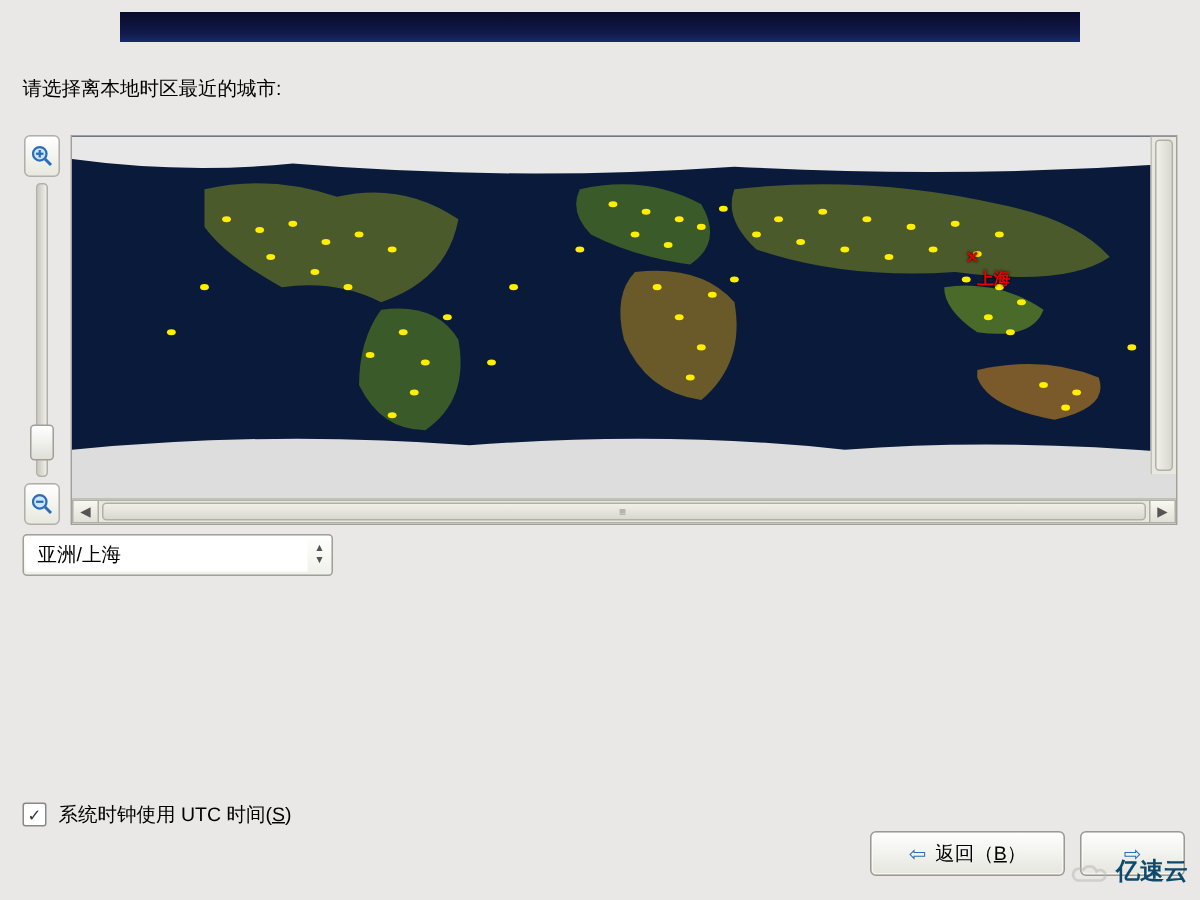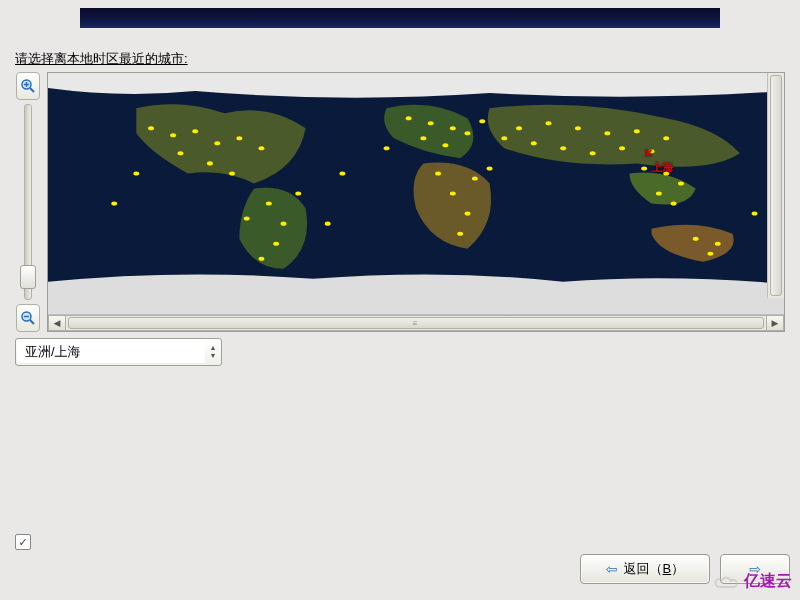--- a/index.html
+++ b/index.html
@@ -18,22 +18,21 @@
     position: absolute;
     left: 80px; right: 80px; top: 8px;
     height: 20px;
     background: linear-gradient(to bottom, #0a0a2a, #0f1a4a 70%, #1a2a6a);
   }
   .content {
     position: absolute;
     left: 15px; right: 15px; top: 50px;
   }
   .label {
-    margin-bottom: 4px;
-    text-decoration: underline;
+    margin-bottom: 22px;
   }
   .map-area {
     display: flex;
     align-items: stretch;
     height: 260px;
   }
   .zoom-col {
     width: 26px;
     display: flex;
     flex-direction: column;
@@ -223,21 +222,21 @@
     color: #2a6db8;
   }
   .btn.next {
     min-width: 40px;
   }
   .underline { text-decoration: underline; }
   .watermark {
     position: absolute;
     right: 8px; bottom: 8px;
     font-size: 16px;
-    color: #a21caf;
+    color: #0c4a6e;
     display: flex; align-items: center;
     font-weight: bold;
     pointer-events: none;
   }
   .watermark svg { margin-right: 4px; opacity: 0.5; }
 </style>
 </head>
 <body>
 
 <div class="banner"></div>
@@ -358,20 +357,23 @@
   </div>
 
   <div class="combo">
     <div class="text">亚洲/上海</div>
     <div class="arrows">▲<br>▼</div>
   </div>
 </div>
 
 <div class="utc-row">
   <div class="checkbox">✓</div>
+  <span>
+    <span>系统时钟使用 UTC 时间(</span><span class="underline">S</span><span>)</span>
+  </span>
 </div>
 
 <div class="button-bar">
   <div class="btn">
     <span class="icon">⇦</span>
     <span>
       <span>返回（</span><span class="underline">B</span><span>）</span>
     </span>
   </div>
   <div class="btn next">

